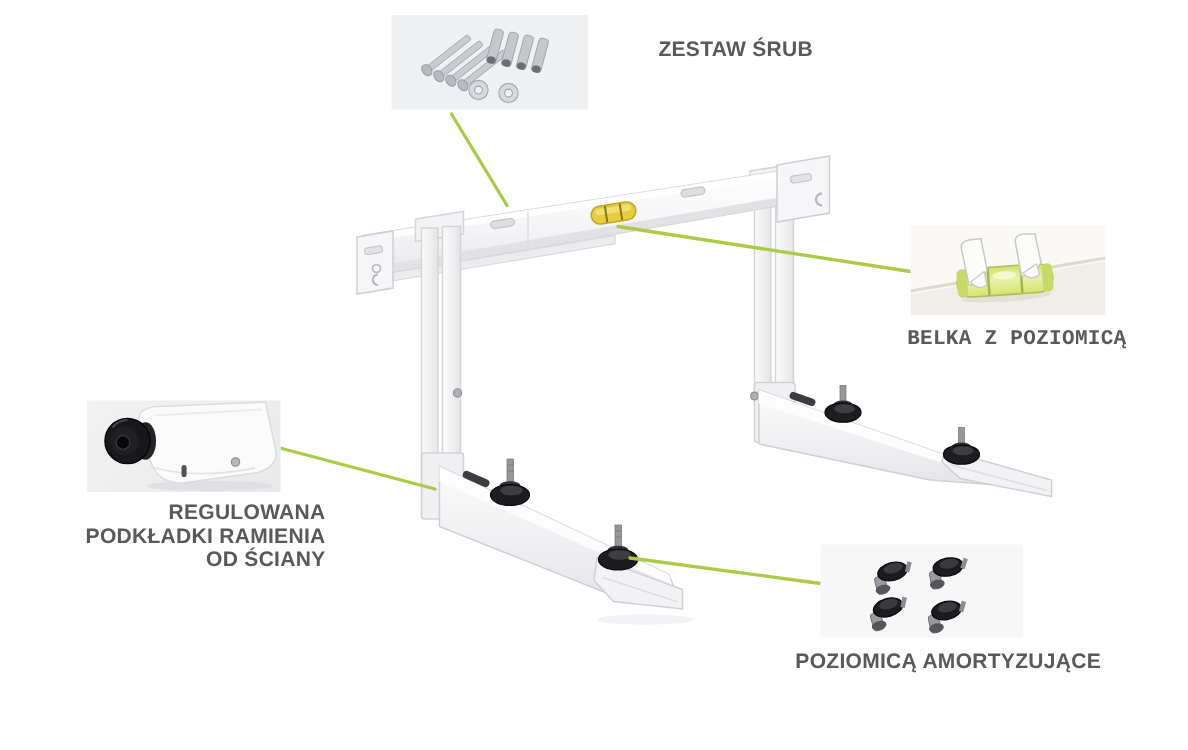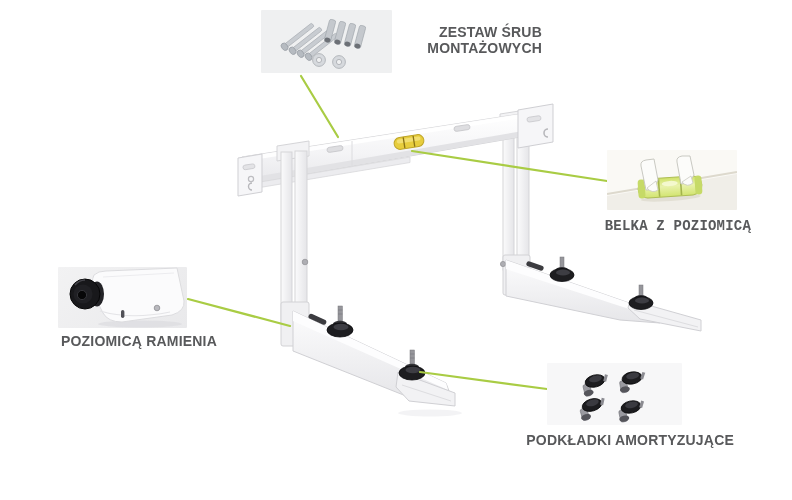--- a/index.html
+++ b/index.html
@@ -284,28 +284,29 @@
         <ellipse cx="-9" cy="10" rx="5" ry="3" fill="#55555b"></ellipse>
         <ellipse cx="0" cy="0" rx="10" ry="6" fill="#1c1c1f" stroke="#070708" stroke-width="0.8"></ellipse>
         <ellipse cx="1" cy="-2" rx="6.5" ry="3.2" fill="#3a3a40"></ellipse>
         <rect x="8" y="-9" width="3" height="7" fill="#8b8b91" transform="rotate(28)"></rect>
       </g>
     </svg>
   </div>
 
   <div class="label" style="left:392px;top:25px;width:150px;">
     <span>ZESTAW ŚRUB</span>
-    <span>MONTAŻOWYCH</span>
   </div>
 
   <div class="label" style="left:595px;top:219px;width:156px;font-family:Liberation Mono, monospace;">
     <span>BELKA Z POZIOMICĄ</span>
   </div>
 
   <div class="label" style="left:25px;top:334px;width:192px;">
-    <span>POZIOMICĄ RAMIENIA</span>
+    <span>REGULOWANA</span>
+    <span>PODKŁADKI RAMIENIA</span>
+    <span>OD ŚCIANY</span>
   </div>
 
   <div class="label" style="left:504px;top:433px;width:230px;">
-    <span>PODKŁADKI AMORTYZUJĄCE</span>
+    <span>POZIOMICĄ AMORTYZUJĄCE</span>
   </div>
 
 </div>
 
 </body></html>

